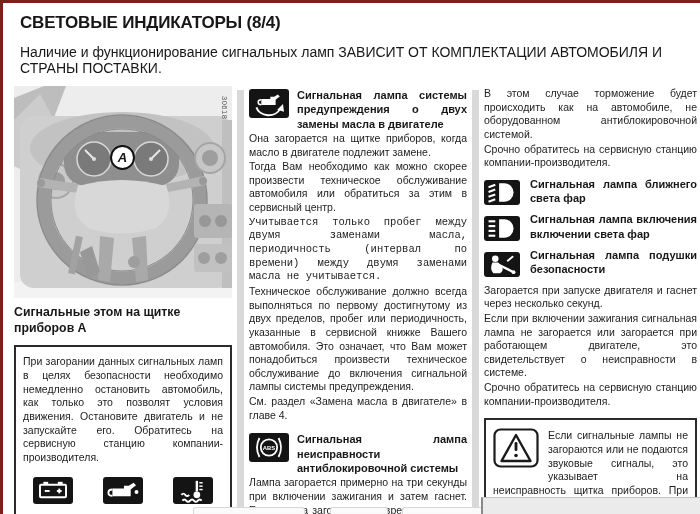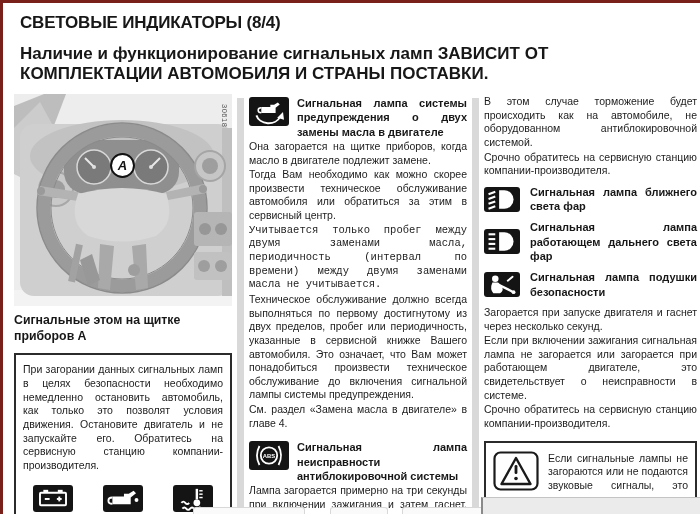--- a/index.html
+++ b/index.html
@@ -9,21 +9,21 @@
     overflow: hidden;
     background: #ffffff;
     font-family: "Liberation Sans", sans-serif;
     color: #1c1c1c;
   }
   .edge-top  { position:absolute; left:0; top:0; width:700px; height:3px; background:#7a201a; }
   .edge-left { position:absolute; left:0; top:0; width:3px; height:514px; background:#7a201a; }
 
   .header { padding: 13px 0 0 20px; }
   .title { font-size: 17px; font-weight: bold; letter-spacing: -0.2px; color:#171717; }
-  .subtitle { margin-top: 11px; font-size: 17px; font-weight: bold; width: 665px; color:#171717; }
+  .subtitle { margin-top: 11px; font-size: 14px; font-weight: normal; width: 665px; color:#171717; }
 
   .cols { display: flex; margin-top: 10px; padding-left: 14px; align-items: flex-start; }
   .col-left  { width: 218px; }
   .col-mid   { width: 218px; }
   .col-right { width: 213px; }
   .vsep { width: 7px; height: 436px; background: #d9d9d9; margin: 4px 5px 0 5px; flex: none; }
 
   .figure { width: 218px; height: 212px; background:#ededed; position: relative; }
   .figure svg { display:block; }
 
@@ -42,21 +42,21 @@
   .t-md { width: 46px; height: 31px; }
   .t-sec { width: 40px; height: 29px; }
   .t-lamp { width: 36px; height: 25px; }
   .plus { font-size: 15px; font-weight: bold; color: #111; }
 
   .section { margin-top: 2px; }
   .section + .section { margin-top: 10px; }
   .sec-icon { float: left; margin: 1px 8px 2px 0; }
   .sec-head { font-size: 11px; font-weight: bold; line-height: 1.3; text-align: justify; color:#171717; }
 
-  .lamp-row { display: flex; align-items: center; margin: 7px 0; }
+  .lamp-row { display: flex; align-items: flex-end; margin: 7px 0; }
   .lamp-row .tile { margin-right: 10px; }
   .lamp-label { font-size: 11px; font-weight: bold; line-height: 1.3; text-align: justify; padding-top: 0px; color:#171717; }
 
   .caution-box { margin-top: 10px; border: 2px solid #2b2b2b; padding: 8px 7px; height: 160px; background:#fff; }
   .caution-icon { float: left; margin: 0 9px 4px 0; }
 
   .marker-a {
     position: absolute; left: 96px; top: 59px; width: 25px; height: 25px;
     background: #fff; border: 2px solid #111; border-radius: 50%;
     display: flex; align-items: center; justify-content: center;
@@ -262,21 +262,21 @@
     <div class="lamp-row">
       <span class="tile t-lamp">
         <svg width="36" height="25" viewBox="0 0 36 26">
           <path d="M15 3.5 h5.5 a 9.5 9.5 0 0 1 0 19 H15 Z" fill="#fff"></path>
           <line x1="11" y1="5.5" x2="4" y2="5.5" stroke="#fff" stroke-width="2.2"></line>
           <line x1="11" y1="10.5" x2="4" y2="10.5" stroke="#fff" stroke-width="2.2"></line>
           <line x1="11" y1="15.5" x2="4" y2="15.5" stroke="#fff" stroke-width="2.2"></line>
           <line x1="11" y1="20.5" x2="4" y2="20.5" stroke="#fff" stroke-width="2.2"></line>
         </svg>
       </span>
-      <div class="lamp-label">Сигнальная лампа работающем дальнего света фар</div>
+      <div class="lamp-label">Сигнальная лампа включения включении света фар</div>
     </div>
 
     <div class="lamp-row">
       <span class="tile t-lamp">
         <svg width="36" height="25" viewBox="0 0 36 26">
           <circle cx="11" cy="7" r="3.4" fill="#fff"></circle>
           <path d="M8 11 q-3 7 1 11 h7 q4 -2 2 -7 l-4 -4 z" fill="#fff"></path>
           <line x1="14" y1="13" x2="28" y2="20" stroke="#fff" stroke-width="2.5" stroke-linecap="round"></line>
           <line x1="24" y1="9" x2="29" y2="5" stroke="#fff" stroke-width="2" stroke-linecap="round"></line>
           <circle cx="30" cy="21" r="2" fill="#fff"></circle>

